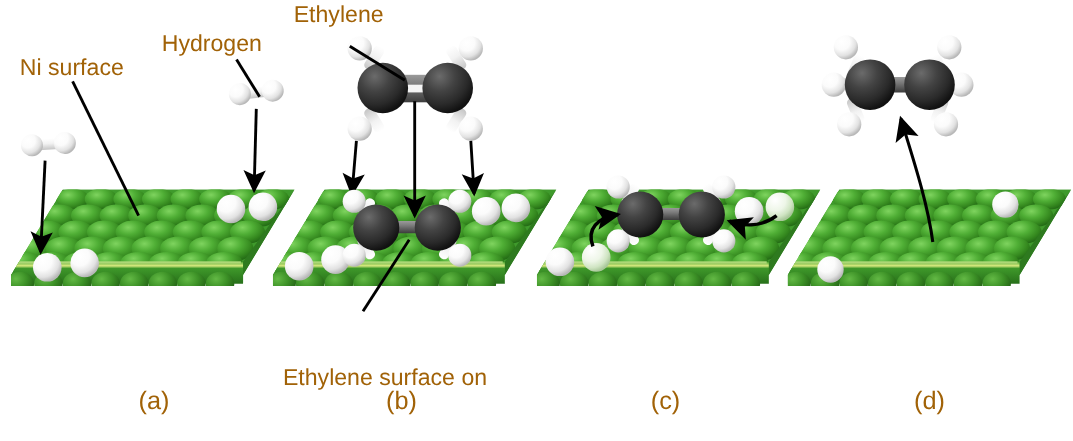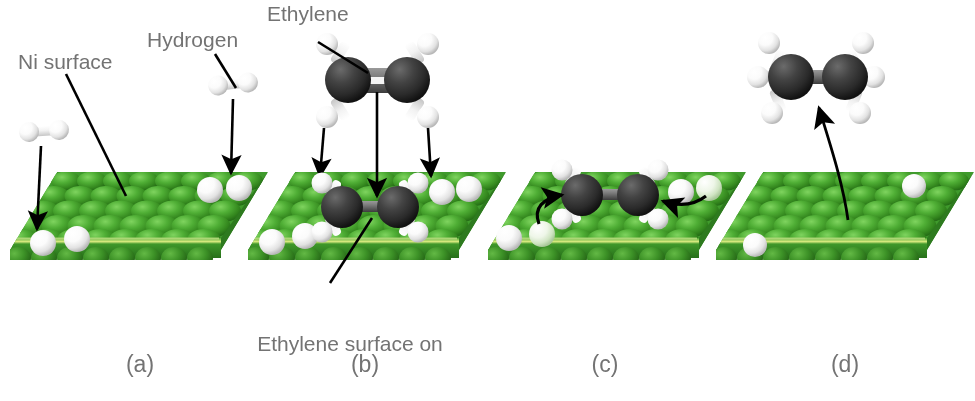--- a/index.html
+++ b/index.html
@@ -20,21 +20,21 @@
   svg.layer {
     position: absolute;
     left: 0;
     top: 0;
     width: 975px;
     height: 401px;
   }
   .lbl {
     position: absolute;
     font-family: "Liberation Sans", sans-serif;
-    color: #737373;
+    color: #a16207;
     white-space: pre;
     line-height: 1.16;
   }
   .lbl-callout { font-size: 21px; }
   .lbl-caption { font-size: 21px; text-align: center; }
   .lbl-panel   { font-size: 23px; text-align: center; }
 </style>
 </head>
 <body>
 

